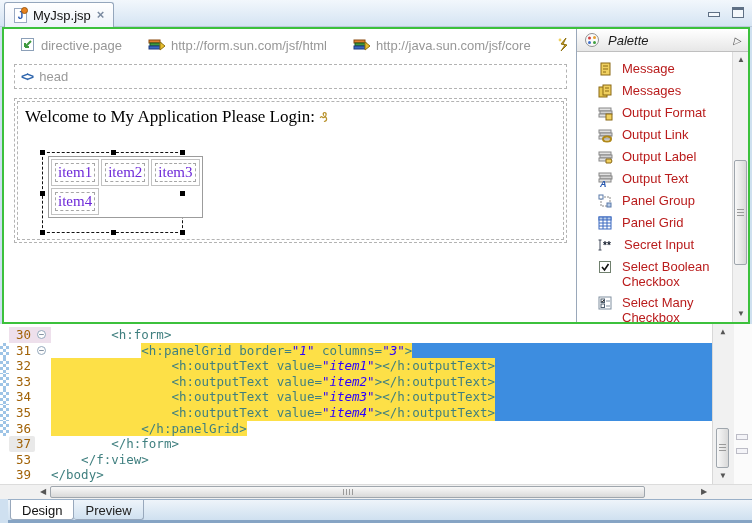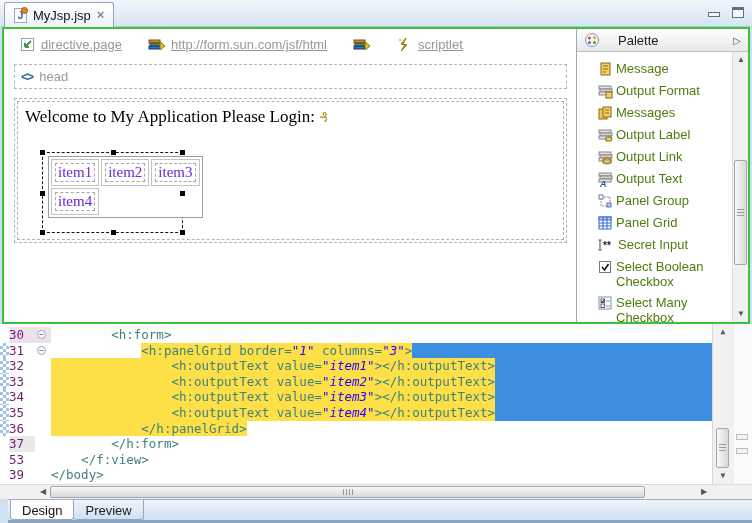--- a/index.html
+++ b/index.html
@@ -22,21 +22,21 @@
   .wb-max { width:12px; height:11px; border:1px solid #5f7085; border-top:3px solid #5f7085; background:#f4f8fc; }
 
   
   .frame { position:absolute; left:2px; top:27px; width:748px; height:297px;
            border:2px solid #3cc13c; background:#fff; display:flex; }
 
   
   .canvas { width:572px; position:relative; background:#fff; overflow:hidden; }
   .tag-toolbar { display:flex; align-items:center; gap:26px; padding:8px 0 4px 16px;
                  font-size:13px; color:#979797; }
-  .tt-item { display:flex; align-items:flex-start; gap:5px;text-decoration:underline; }
+  .tt-item { display:flex; align-items:flex-end; gap:5px; }
   .dashedbox { border:1px dashed #b3b3b3; }
   .head-box { margin:7px 9px 0 10px; height:25px; display:flex; align-items:center; gap:7px;
               padding-left:6px; color:#9a9a9a; font-size:13px; }
   .angle-icon { color:#2f66ad; font-weight:bold; font-size:13px; letter-spacing:-2px; }
   .view-box { margin:9px 9px 0 10px; height:145px; padding:2px; }
   .form-box { height:100%; padding:5px 0 0 7px; }
   .welcome { font-family:"Liberation Serif",serif; font-size:17px; color:#000; }
   .pen-glyph { color:#b8912a; font-size:14px; font-family:"DejaVu Sans",sans-serif; }
 
   .grid-wrap { position:relative; margin:25px 0 0 17px; width:141px; height:81px; border:1px dashed #111; }
@@ -46,44 +46,44 @@
   .hd.bl{left:-3px;bottom:-3px}.hd.bm{left:50%;margin-left:-2px;bottom:-3px}.hd.br{right:-3px;bottom:-3px}
   table.pgrid { margin:3px 0 0 5px; border-collapse:separate; border-spacing:2px;
                 border:1px solid #9c9c9c; background:#fff; }
   table.pgrid td { border:1px solid #c2c2c2; padding:3px 3px; }
   .cell-adorn { display:inline-block; border:1px dashed #a6a6a6; padding:0 2px;
                 font-family:"Liberation Serif",serif; font-size:15px; color:#6d28d9; }
 
   
   .palette { width:172px; border-left:1px solid #9aa8ba; display:flex; flex-direction:column; background:#fff; }
   .pal-header { height:23px; flex:0 0 23px; background:linear-gradient(#ffffff,#e7e7e7);
-                border-bottom:1px solid #bfbfbf; display:flex; align-items:center; gap:18px;
-                padding:0 7px; font-size:13px; color:#1c1c1c; }
+                border-bottom:1px solid #bfbfbf; display:flex; align-items:center; gap:8px;
+                padding:0 7px; font-size:13px; color:#1c1c1c;font-style:italic; }
   .pin-arrow { margin-left:auto; color:#555; font-size:10px; }
   .pal-list { flex:1; position:relative; padding:6px 18px 0 20px; overflow:hidden; }
-  .p-item { display:flex; align-items:flex-start; gap:3px; padding:3px 0; font-size:13px; color:#4d7c0f; }
+  .p-item { display:flex; align-items:flex-start; gap:9px; padding:3px 0; font-size:13px; color:#b91c1c; }
   .p-item .lbl { width:98px; line-height:15px; }
   .p-ic { flex:0 0 16px; height:16px; }
   .pal-sb { position:absolute; right:0; top:0; bottom:0; width:16px; background:#f1f1f1; border-left:1px solid #dcdcdc; }
   .sb-arrow { position:absolute; left:1px; width:14px; height:14px; color:#555; font-size:8px;
               text-align:center; line-height:14px; background:#f1f1f1; }
   .sb-thumb { position:absolute; left:1px; width:13px; border:1px solid #9fa6ad; border-radius:2px;
               background:linear-gradient(90deg,#f8f8f8,#d9d9d9); }
   .sb-thumb::after { content:""; position:absolute; left:2px; right:2px; top:50%; height:7px; margin-top:-4px;
               background:repeating-linear-gradient(#9a9a9a 0 1px,transparent 1px 3px); }
 
   
   .source { position:absolute; left:0; top:324px; width:752px; height:160px; background:#fff; display:flex;
             font-family:"DejaVu Sans Mono","Liberation Mono",monospace; font-size:12.5px; }
   .src-main { width:712px; overflow:hidden; padding-top:3px; }
   .code-row { display:flex; height:15.6px; line-height:15.6px; white-space:pre; }
   .cr-diff { width:9px; flex:0 0 9px; }
   .cr-diff.on { background:conic-gradient(#9ec4e6 25%,#ffffff 0 50%,#9ec4e6 0 75%,#ffffff 0);
                 background-size:6px 6px; }
-  .cr-num { width:26px; flex:0 0 26px; padding-right:4px; color:#701a75; }
+  .cr-num { width:26px; flex:0 0 26px; text-align:right; padding-right:4px; color:#a16207; }
   .cr-num.pink, .cr-fold.pink { background:#eee0ec; }
   .cr-num.gray { background:#e9e9e9; border-radius:2px; }
   .cr-fold { width:16px; flex:0 0 16px; position:relative; }
   .fold-dot { position:absolute; left:2px; top:3px; width:9px; height:9px; border:1px solid #94a8bc;
               border-radius:50%; color:#5e7186; font-size:9px; line-height:7px; text-align:center;
               background:#fdfdfd; }
   .cr-code { flex:1; display:flex; }
   .c-t { color:#3f7f7f; } .c-p { color:#000; }
   .c-v { color:#2a00ff; font-style:italic; }
   .sel { background:#fde047; }
@@ -157,20 +157,21 @@
       </span>
       <span class="tt-item">
         <span class="p-ic">
           <svg width="18" height="16">
               <rect x="1" y="3" width="11" height="3" fill="#e08030" stroke="#8a4a10"></rect>
               <rect x="2" y="6" width="11" height="3" fill="#3f9a3f" stroke="#1f5a1f"></rect>
               <rect x="1" y="9" width="11" height="3" fill="#3a68c0" stroke="#1a3880"></rect>
               <path d="M12 5 L17 9 L12 13 Z" fill="#e8c030" stroke="#907010"></path>
             </svg>
         </span>
+        <span>http://java.sun.com/jsf/core</span>
       </span>
       <span class="tt-item">
         <span class="p-ic">
           <svg width="14" height="16">
               <path d="M9 1 L4 7 L8 8 L4 14 L10 8 L6 7 Z" fill="#e0b42e" stroke="#8f7010"></path>
               <circle cx="3" cy="3" r="1.4" fill="#f0d060"></circle>
             </svg>
         </span>
         <span>scriptlet</span>
       </span>
@@ -232,59 +233,59 @@
             <svg width="16" height="16">
               <rect x="4" y="2" width="9" height="12" fill="#f0d060" stroke="#8a6914"></rect>
               <path d="M6 5 h5 M6 8 h5 M6 11 h3" stroke="#8a6914"></path>
             </svg>
           </span>
         <span class="lbl">Message</span>
       </div>
       <div class="p-item">
         <span class="p-ic">
             <svg width="16" height="16">
+              <rect x="2" y="4" width="8" height="10" fill="#e8c850" stroke="#8a6914"></rect>
+              <rect x="6" y="2" width="8" height="10" fill="#f0d060" stroke="#8a6914"></rect>
+              <path d="M8 5 h4 M8 8 h4" stroke="#8a6914"></path>
+            </svg>
+          </span>
+        <span class="lbl">Messages</span>
+      </div>
+      <div class="p-item">
+        <span class="p-ic">
+            <svg width="16" height="16">
               <rect x="2" y="3" width="12" height="3" fill="#e2e2e2" stroke="#878787"></rect>
               <rect x="3" y="6" width="12" height="3" fill="#d2d2d2" stroke="#878787"></rect>
               <rect x="2" y="9" width="12" height="3" fill="#e2e2e2" stroke="#878787"></rect>
               <rect x="9" y="9" width="6" height="6" fill="#f0d060" stroke="#8a6914"></rect>
             </svg>
           </span>
         <span class="lbl">Output Format</span>
       </div>
       <div class="p-item">
         <span class="p-ic">
             <svg width="16" height="16">
-              <rect x="2" y="4" width="8" height="10" fill="#e8c850" stroke="#8a6914"></rect>
-              <rect x="6" y="2" width="8" height="10" fill="#f0d060" stroke="#8a6914"></rect>
-              <path d="M8 5 h4 M8 8 h4" stroke="#8a6914"></path>
-            </svg>
-          </span>
-        <span class="lbl">Messages</span>
+              <rect x="2" y="3" width="12" height="3" fill="#e2e2e2" stroke="#878787"></rect>
+              <rect x="3" y="6" width="12" height="3" fill="#d2d2d2" stroke="#878787"></rect>
+              <rect x="2" y="9" width="12" height="3" fill="#e2e2e2" stroke="#878787"></rect>
+              <ellipse cx="10" cy="12" rx="4" ry="2.5" fill="none" stroke="#b08818" stroke-width="2"></ellipse>
+            </svg>
+          </span>
+        <span class="lbl">Output Link</span>
       </div>
       <div class="p-item">
         <span class="p-ic">
             <svg width="16" height="16">
               <rect x="2" y="3" width="12" height="3" fill="#e2e2e2" stroke="#878787"></rect>
               <rect x="3" y="6" width="12" height="3" fill="#d2d2d2" stroke="#878787"></rect>
               <rect x="2" y="9" width="12" height="3" fill="#e2e2e2" stroke="#878787"></rect>
               <path d="M9 10 h5 l1 2 l-1 2 h-5 Z" fill="#f0d060" stroke="#8a6914"></path>
             </svg>
           </span>
         <span class="lbl">Output Label</span>
-      </div>
-      <div class="p-item">
-        <span class="p-ic">
-            <svg width="16" height="16">
-              <rect x="2" y="3" width="12" height="3" fill="#e2e2e2" stroke="#878787"></rect>
-              <rect x="3" y="6" width="12" height="3" fill="#d2d2d2" stroke="#878787"></rect>
-              <rect x="2" y="9" width="12" height="3" fill="#e2e2e2" stroke="#878787"></rect>
-              <ellipse cx="10" cy="12" rx="4" ry="2.5" fill="none" stroke="#b08818" stroke-width="2"></ellipse>
-            </svg>
-          </span>
-        <span class="lbl">Output Link</span>
       </div>
       <div class="p-item">
         <span class="p-ic">
             <svg width="16" height="16">
               <rect x="2" y="2" width="12" height="3" fill="#e2e2e2" stroke="#878787"></rect>
               <rect x="3" y="5" width="12" height="3" fill="#d2d2d2" stroke="#878787"></rect>
               <rect x="2" y="8" width="12" height="3" fill="#e2e2e2" stroke="#878787"></rect>
               <text x="3" y="16" font-size="9" font-style="italic" font-weight="bold" fill="#2858b0">A</text>
             </svg>
           </span>

